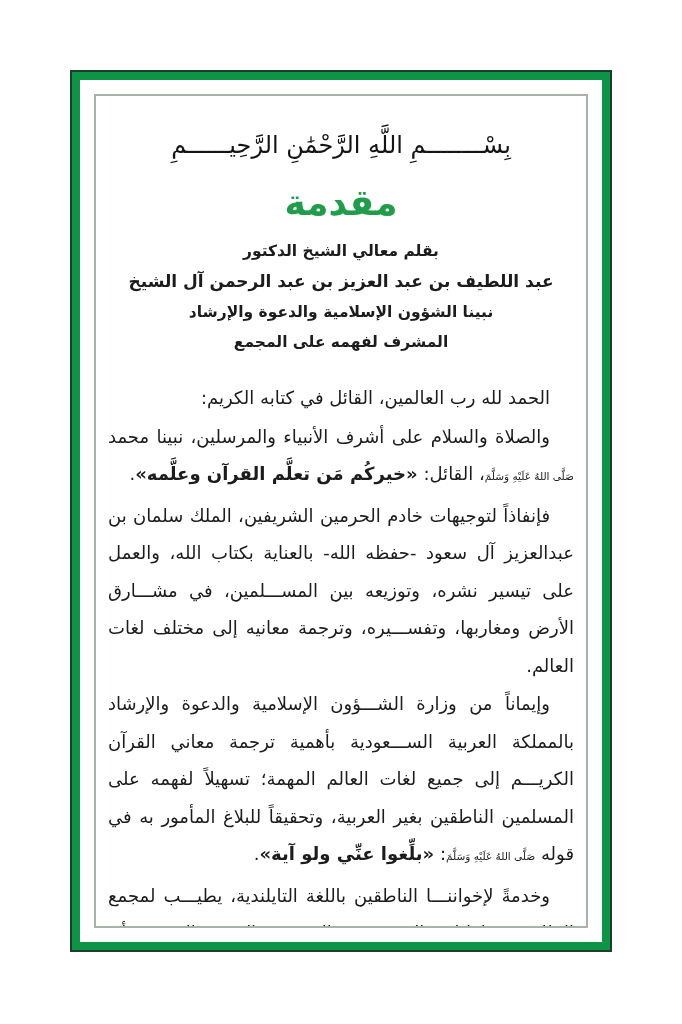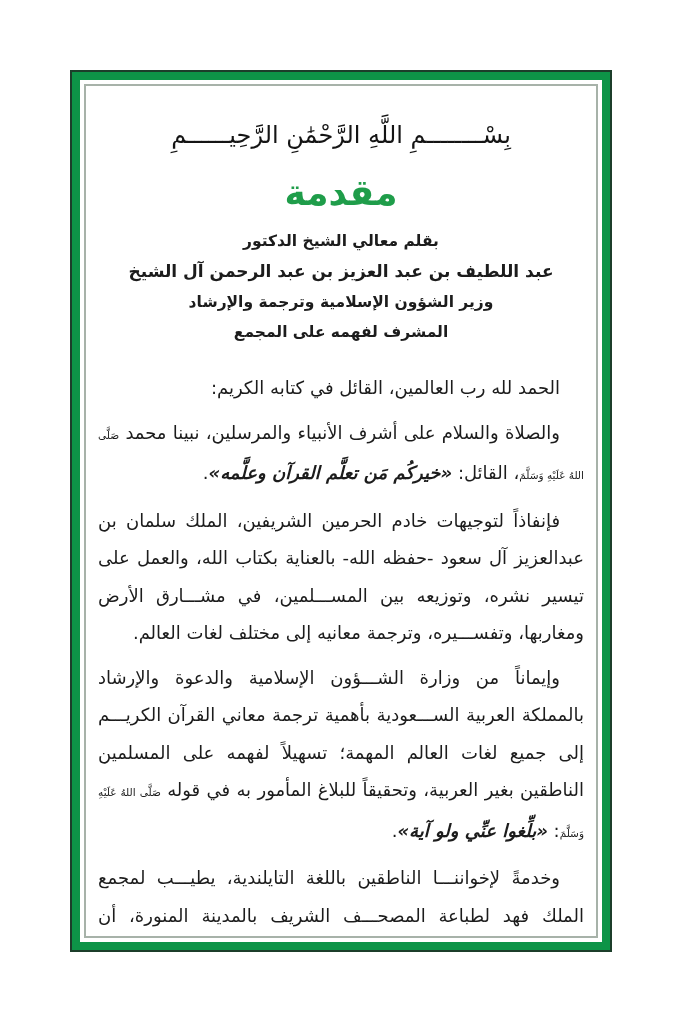--- a/index.html
+++ b/index.html
@@ -17,63 +17,63 @@
     overflow:hidden;
   }
   .frame-outer{
     position:absolute;left:70px;top:70px;width:542px;height:882px;
     box-sizing:border-box;
     border:2px solid var(--frame-dark);
     background:var(--frame-green);
     padding:8px;
   }
   .frame-mid{
-    box-sizing:border-box;height:100%;background:#ffffff;padding:4px;
+    box-sizing:border-box;height:100%;background:#ffffff;padding:14px;
   }
   .frame-inner{
     box-sizing:border-box;height:100%;
     border:2px solid var(--frame-gray);
     padding:26px 12px 8px 12px;
     direction:rtl;
     overflow:hidden;
   }
   .bismillah{
     text-align:center;font-size:24px;line-height:34px;color:#141414;
     margin:6px 0 0 0;letter-spacing:0;
   }
   .page-title{
     text-align:center;font-size:36px;line-height:34px;font-weight:bold;
     color:var(--title-green);margin:24px 0 0 0;
   }
   .author-block{margin-top:16px;text-align:center;}
   .author-line{font-size:15.5px;line-height:30px;font-weight:bold;}
   .author-name{font-size:17px;line-height:31px;font-weight:bold;}
   .body-text{margin-top:22px;font-size:18px;line-height:37.5px;text-align:justify;}
-  .body-text p{margin:7px 0;}
+  .body-text p{margin:1px 0;}
   .para-indent{text-indent:24px;}
   .verse-line{font-size:18.5px;}
   .ornament{color:var(--ornament-green);font-size:20px;}
   .salawat{font-size:10.5px;}
-  .bold{font-weight:bold;font-style:italic;}
+  .bold{font-weight:bold;}
 </style>
 </head>
 <body>
 
 <div class="frame-outer">
   <div class="frame-mid">
     <div class="frame-inner">
 
       <div class="bismillah">بِسْــــــــمِ اللَّهِ الرَّحْمَٰنِ الرَّحِيــــــمِ</div>
 
       <h1 class="page-title">مقدمة</h1>
 
       <div class="author-block">
         <div class="author-line">بقلم معالي الشيخ الدكتور</div>
         <div class="author-name">عبد اللطيف بن عبد العزيز بن عبد الرحمن آل الشيخ</div>
-        <div class="author-line">وزير الشؤون الإسلامية وترجمة والإرشاد</div>
+        <div class="author-line">نبينا الشؤون الإسلامية والدعوة والإرشاد</div>
         <div class="author-line">المشرف لفهمه على المجمع</div>
       </div>
 
       <div class="body-text">
 
         <p class="para-indent">الحمد لله رب العالمين، القائل في كتابه الكريم:</p>
 
 
         <p class="para-indent"><span>والصلاة والسلام على أشرف الأنبياء والمرسلين، نبينا محمد </span><span class="salawat">صَلَّى اللهُ عَلَيْهِ وَسَلَّمَ</span><span>، القائل: </span><span class="bold">«خيركُم مَن تعلَّم القرآن وعلَّمه»</span><span>.</span></p>
 

